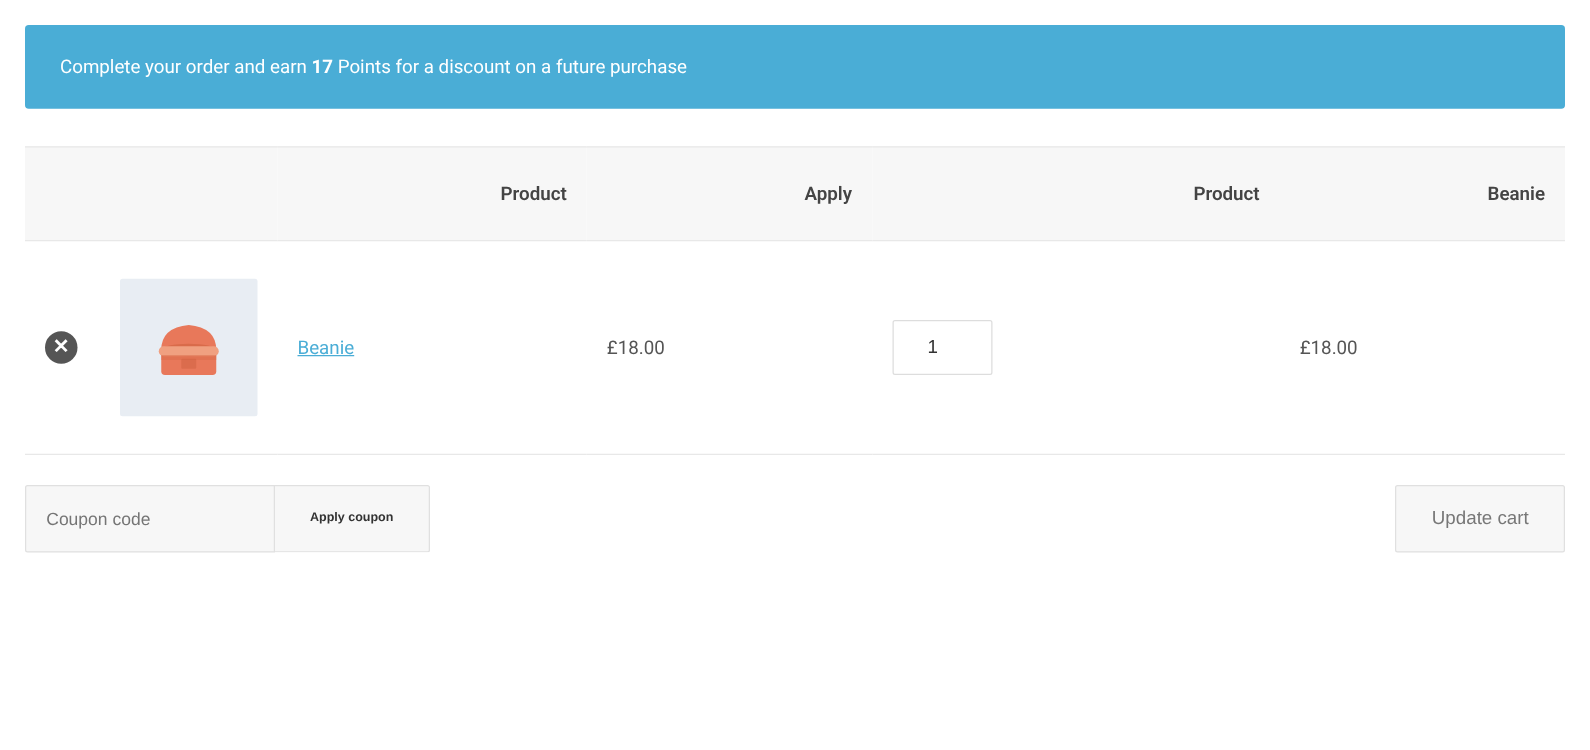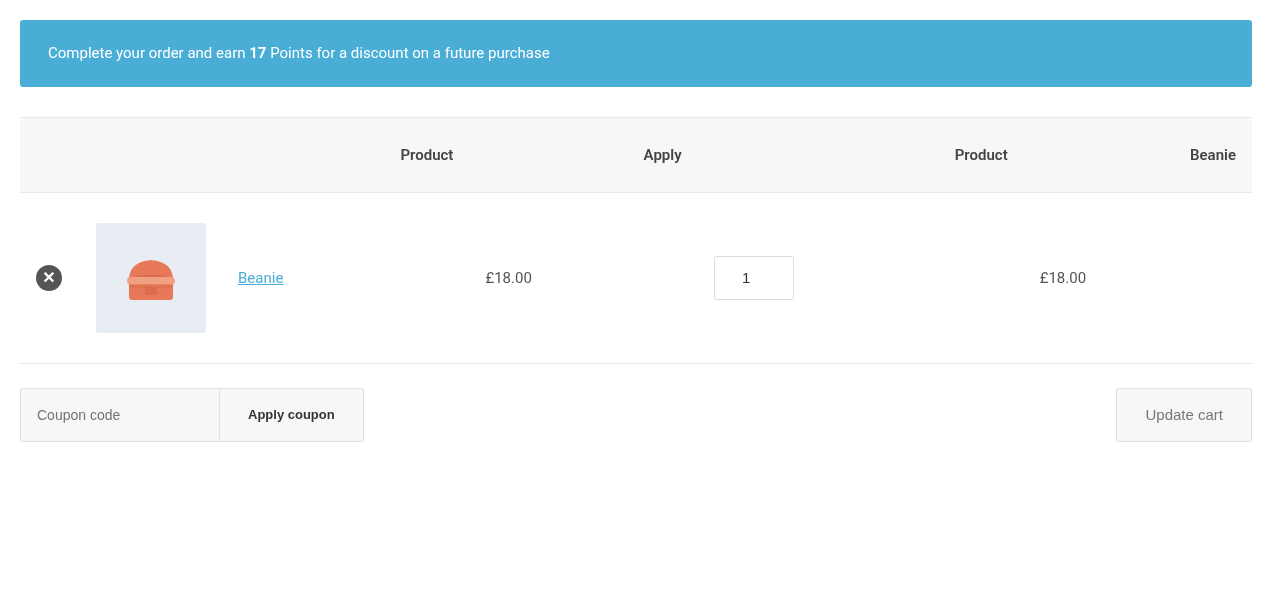--- a/index.html
+++ b/index.html
@@ -134,21 +134,21 @@
       color: #aaa;
       outline: none;
       border-radius: 2px 0 0 2px;
     }
     .apply-coupon-btn {
       height: 54px;
       padding: 0 28px;
       background: #f7f7f7;
       border: 1px solid #e0e0e0;
       border-left: none;
-      font-size: 13px;
+      font-size: 10px;
       font-weight: 700;
       color: #333;
       cursor: pointer;
       border-radius: 0 2px 2px 0;
     }
     .update-cart-btn {
       height: 54px;
       padding: 0 28px;
       background: #f7f7f7;
       border: 1px solid #e0e0e0;

